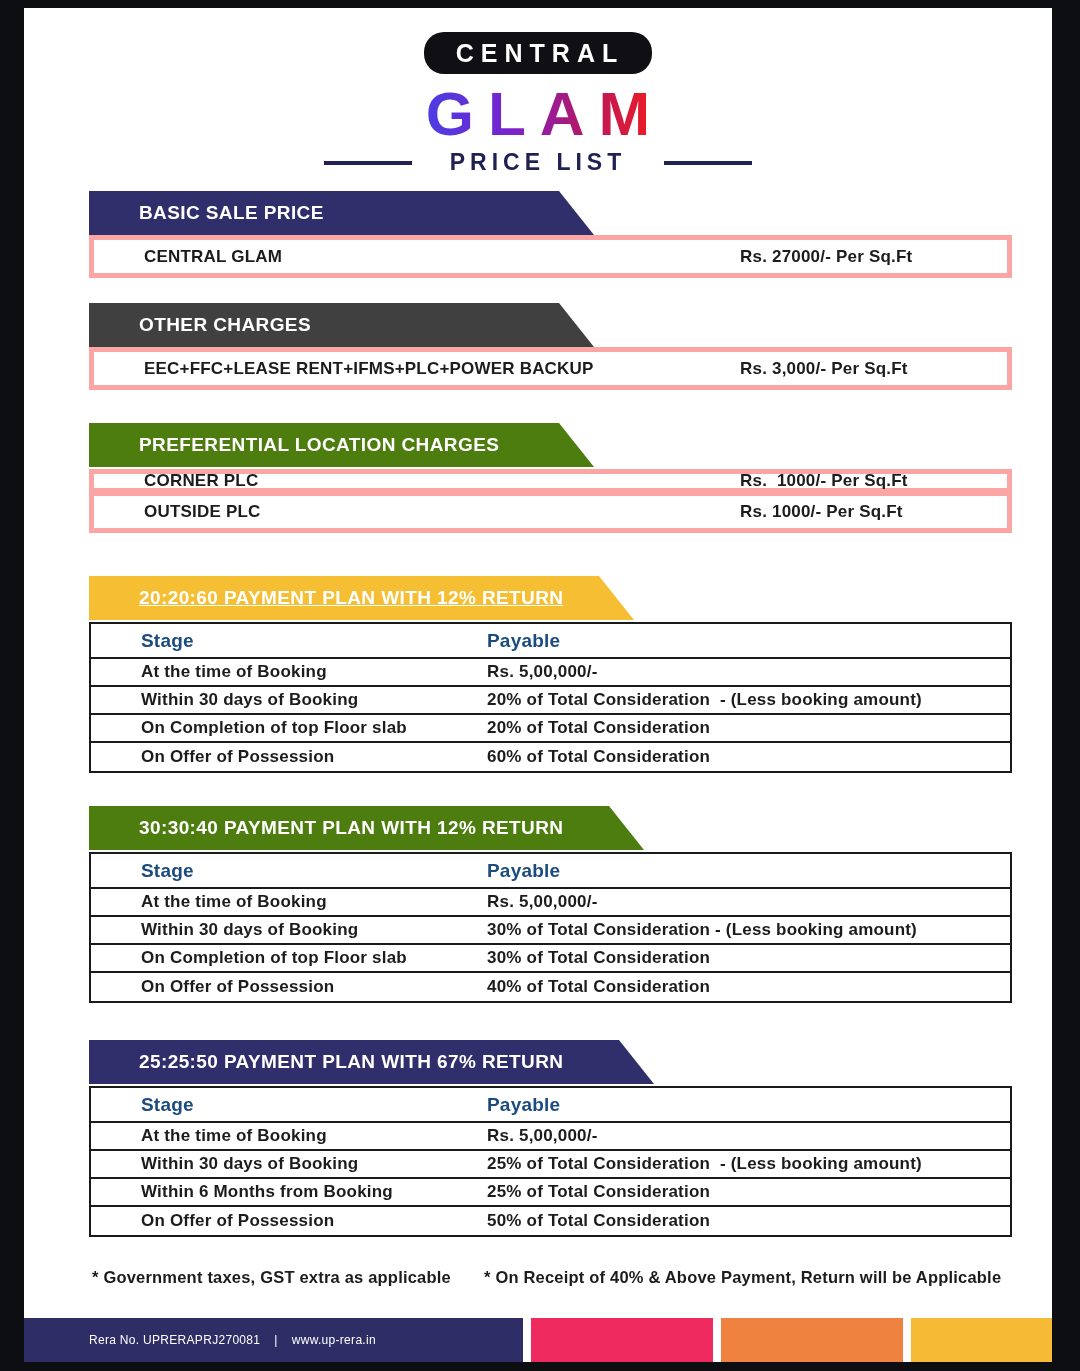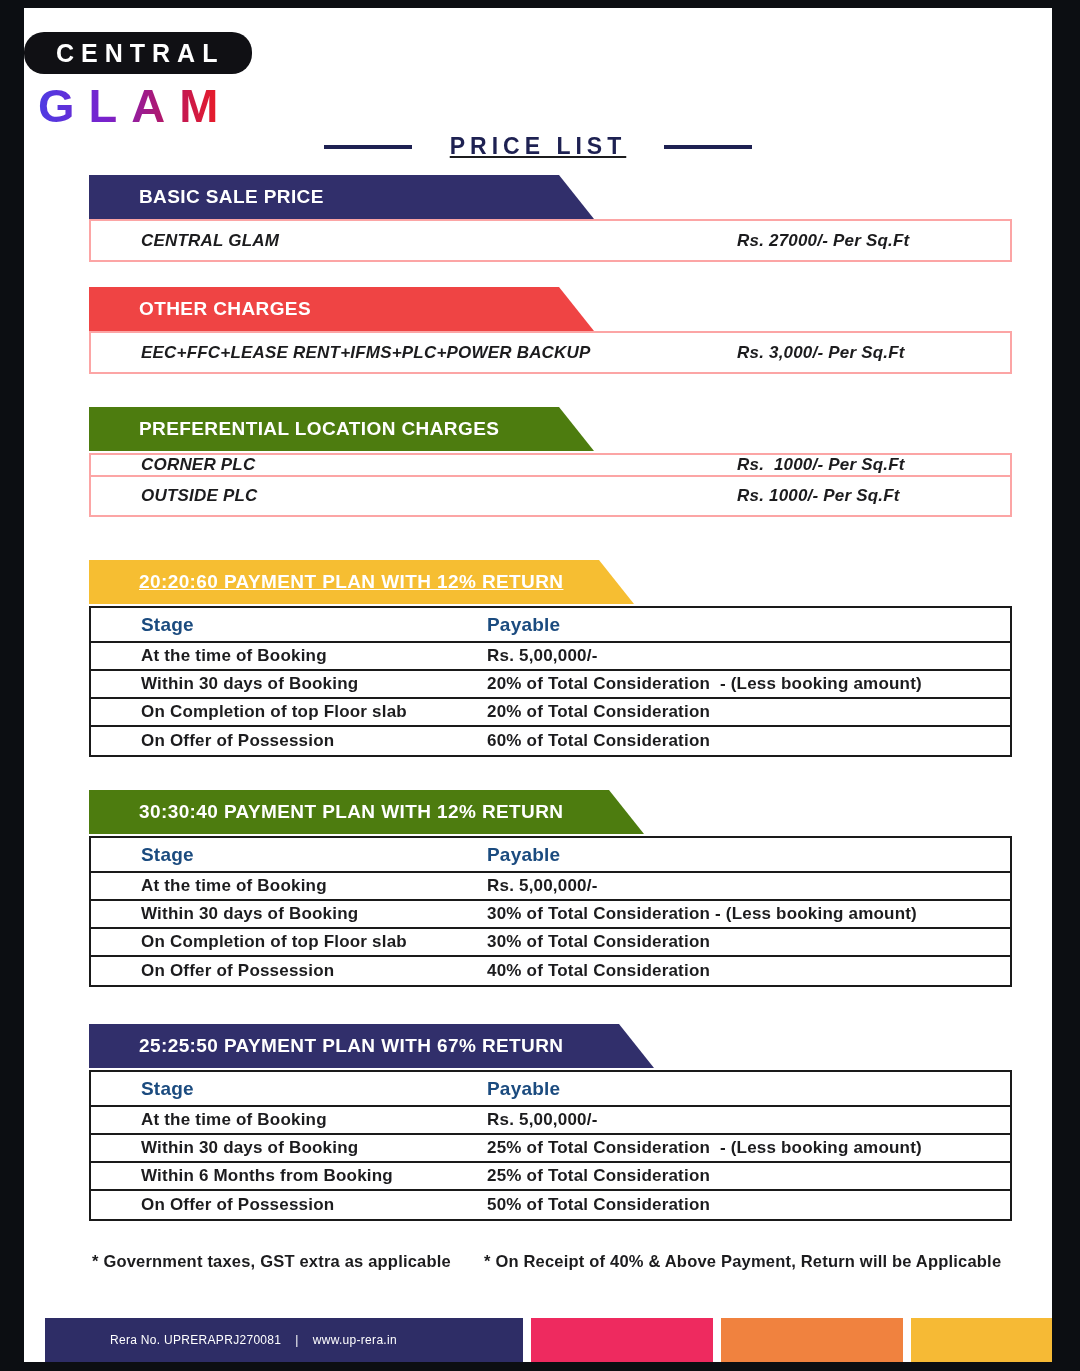--- a/index.html
+++ b/index.html
@@ -10,34 +10,34 @@
     color: #1c1c1e;
   }
   .page {
     position: absolute;
     left: 24px; top: 8px;
     width: 1028px; height: 1354px;
     background: #ffffff;
     overflow: hidden;
   }
   
-  .logo-wrap { padding-top: 24px; text-align: left; text-decoration: underline; }
+  .logo-wrap { padding-top: 24px; text-align: center; }
   .logo-pill {
     display: inline-block;
     background: #101014;
     color: #ffffff;
     border-radius: 20px;
     padding: 7px 28px 6px 32px;
     font-size: 25px;
     font-weight: bold;
     letter-spacing: 7px;
   }
   .logo-glam {
     margin-top: 4px;
-    font-size: 47px;
+    font-size: 62px;
     font-weight: bold;
     letter-spacing: 14px;
     padding-left: 14px;
     background: linear-gradient(90deg, #4b3de4 5%, #7a22cc 40%, #b8175f 70%, #ec1c24 95%);
     -webkit-background-clip: text;
     background-clip: text;
     color: transparent;
     display: inline-block;
   }
   .logo-sub {
@@ -61,36 +61,35 @@
     display: flex;
     align-items: center;
     padding-left: 50px;
     color: #ffffff;
     font-size: 19px;
     font-weight: bold;
     letter-spacing: 0.4px;
     clip-path: polygon(0 0, calc(100% - 35px) 0, 100% 100%, 0 100%);
   }
   .banner.navy   { background: #312f6b; }
-  .banner.pink   { background: #ef4444; }
+  .banner.pink   { background: #404040; }
   .banner.orange { background: #4d7c0f; }
   .banner.yellow { background: #f6be32; }
   .banner.w505 { width: 505px; }
   .banner.w545 { width: 545px; text-decoration: underline; }
   .banner.w555 { width: 555px; }
   .banner.w565 { width: 565px; }
   
   .charge-row {
     position: relative;
     height: 43px;
-    border: 2px solid #fca5a5;
+    border: 5px solid #fca5a5;
     background: #ffffff;
     display: flex;
     align-items: center;
-    font-style: italic;
   }
   .charge-row + .charge-row { margin-top: -2px; }
   .charge-label {
     padding-left: 50px;
     font-size: 17px;
     font-weight: bold;
     letter-spacing: 0.2px;
   }
   .charge-value {
     position: absolute;
@@ -138,21 +137,20 @@
   
   .footnotes { position: relative; height: 22px; font-size: 16.5px; font-weight: bold; letter-spacing: 0.2px; }
   .footnote-left  { position: absolute; left: 3px; top: 0; }
   .footnote-right { position: absolute; left: 395px; top: 0; }
   
   .footer-bar {
     position: absolute;
     left: 0; bottom: 0;
     width: 100%; height: 44px;
     display: flex;
-    padding-left: 21px;
   }
   .seg { height: 100%; }
   .seg-navy {
     flex: 1;
     background: #2e2d66;
     display: flex;
     align-items: center;
     color: #ffffff;
   }
   .seg-pink   { width: 182px; background: #ee2a5f; margin-left: 8px; }

